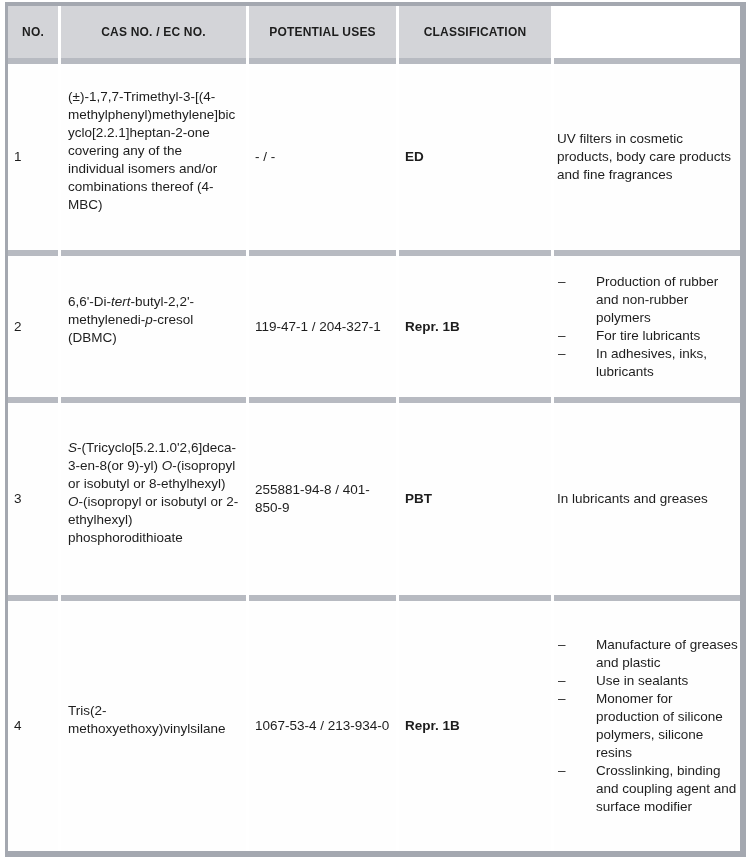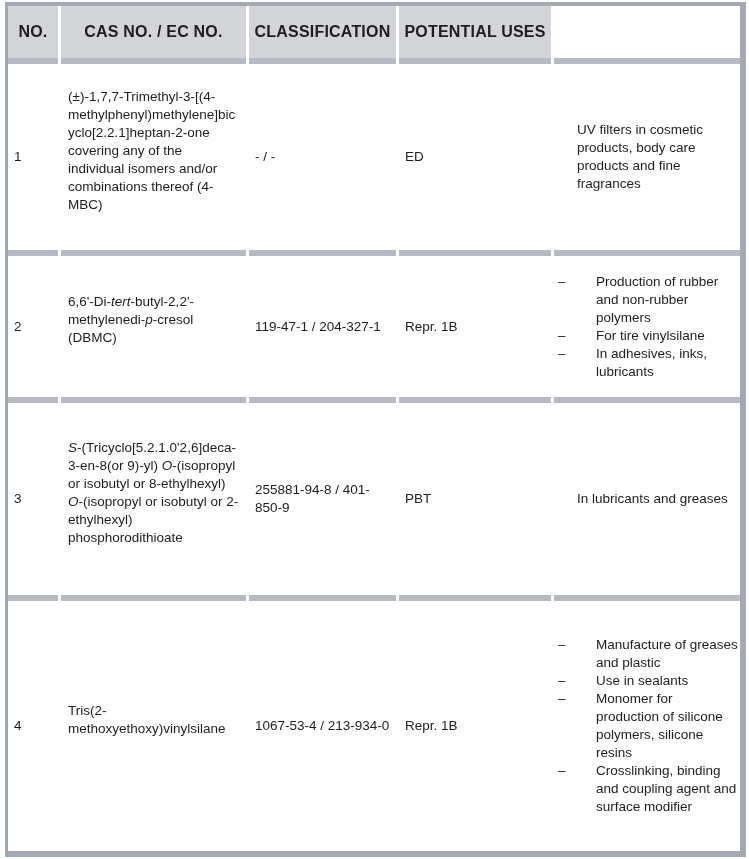--- a/index.html
+++ b/index.html
@@ -26,21 +26,21 @@
     grid-template-columns: 50px 185px 147px 152px 1fr;
     column-gap: 3px;
     background: #ffffff;
   }
   .thead { height: 52px; }
   .th {
     background: #d3d4d8;
     display: flex;
     align-items: center;
     justify-content: center;
-    font-size: 16px;
+    font-size: 12px;
     font-weight: bold;
     letter-spacing: 0.2px;
     text-align: center;
   }
   .sep { height: 6px; }
   .sep .sep-cell { background: #b7bac1; }
   .row .cell {
     background: #fefefe;
     display: flex;
     align-items: center;
@@ -49,23 +49,23 @@
   }
   .r1 { height: 186px; }
   .r2 { height: 141px; }
   .r3 { height: 192px; }
   .r4 { height: 250px; }
   .cell.no   { padding-left: 6px; align-items: center; }
   .cell.substance { padding: 4px 4px 17px 7px; }
   .cell.substance .wrapbox { overflow-wrap: break-word; word-wrap: break-word; width: 100%; }
   .cell.cas  { padding: 4px 6px; }
   .cell.cas .wrapbox { overflow-wrap: break-word; width: 100%; }
-  .cell.class { padding-left: 6px; }
+  .cell.class { padding-left: 6px; font-weight: bold; }
   .cell.uses  { padding: 4px 2px 4px 3px; }
-  .cell.uses .plain { width: 100%; margin-left: 20px; }
+  .cell.uses .plain { width: 100%; }
   ul.dash-list {
     list-style: none;
     margin: 0;
     padding: 0;
     width: 100%;
   }
   ul.dash-list li {
     display: grid;
     grid-template-columns: 39px 1fr;
   }
@@ -73,22 +73,22 @@
   em { font-style: italic; }
 </style>
 </head>
 <body>
 
 <div class="table-frame">
 
   <div class="grid-row thead">
     <div class="th">NO.</div>
     <div class="th">CAS NO. / EC NO.</div>
+    <div class="th">POTENTIAL USES</div>
     <div class="th">CLASSIFICATION</div>
-    <div class="th">POTENTIAL USES</div>
   </div>
 
   <div class="grid-row sep">
     <div class="sep-cell"></div>
       <div class="sep-cell"></div>
       <div class="sep-cell"></div>
       <div class="sep-cell"></div>
       <div class="sep-cell"></div>
   </div>
 
@@ -124,21 +124,21 @@
     </div>
     <div class="cell class">Repr. 1B</div>
     <div class="cell uses">
       <ul class="dash-list">
         <li>
             <span class="dash">–</span>
             <span>Production of rubber and non-rubber polymers</span>
           </li>
         <li>
             <span class="dash">–</span>
-            <span>For tire vinylsilane</span>
+            <span>For tire lubricants</span>
           </li>
         <li>
             <span class="dash">–</span>
             <span>In adhesives, inks, lubricants</span>
           </li>
       </ul>
     </div>
   </div>
 
   <div class="grid-row sep">

